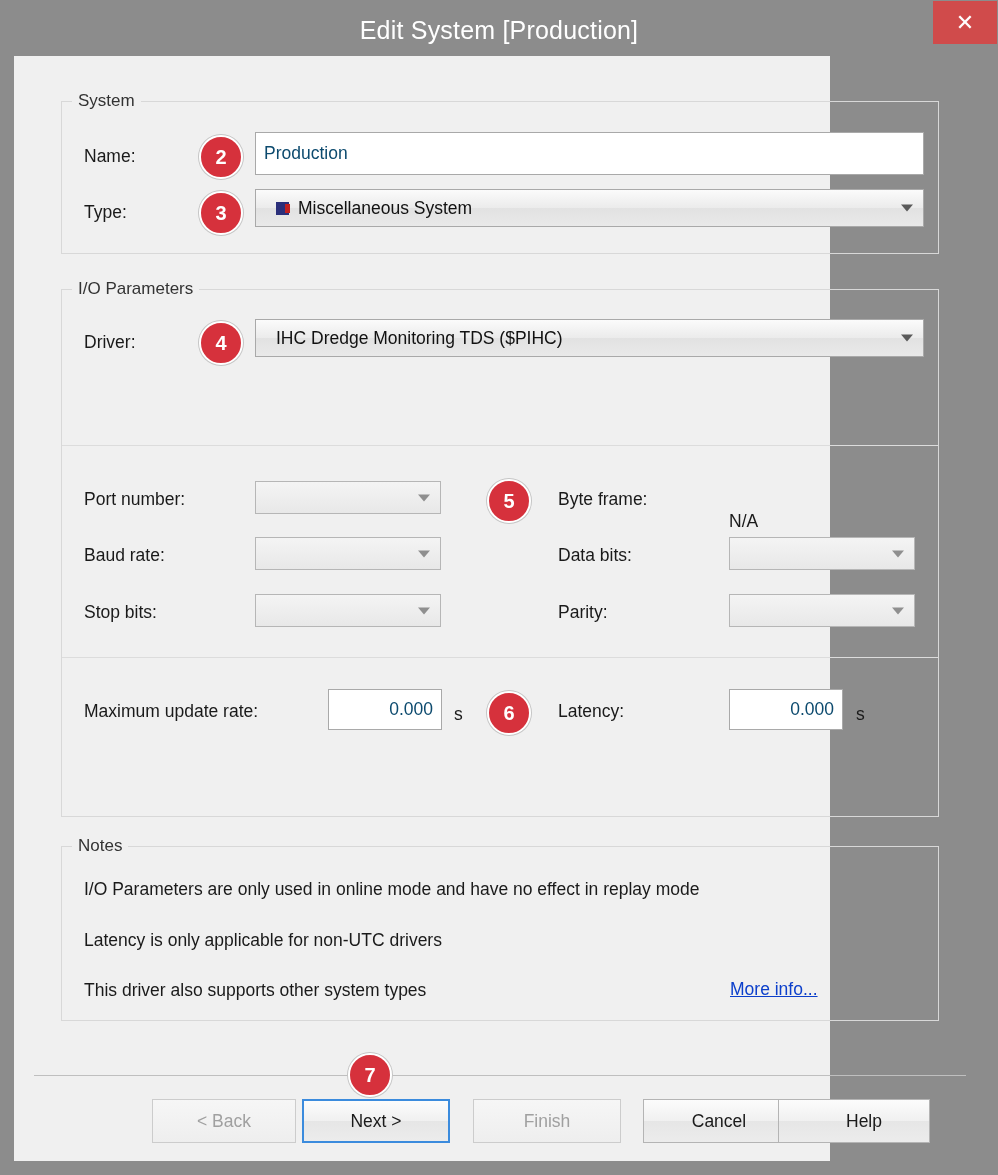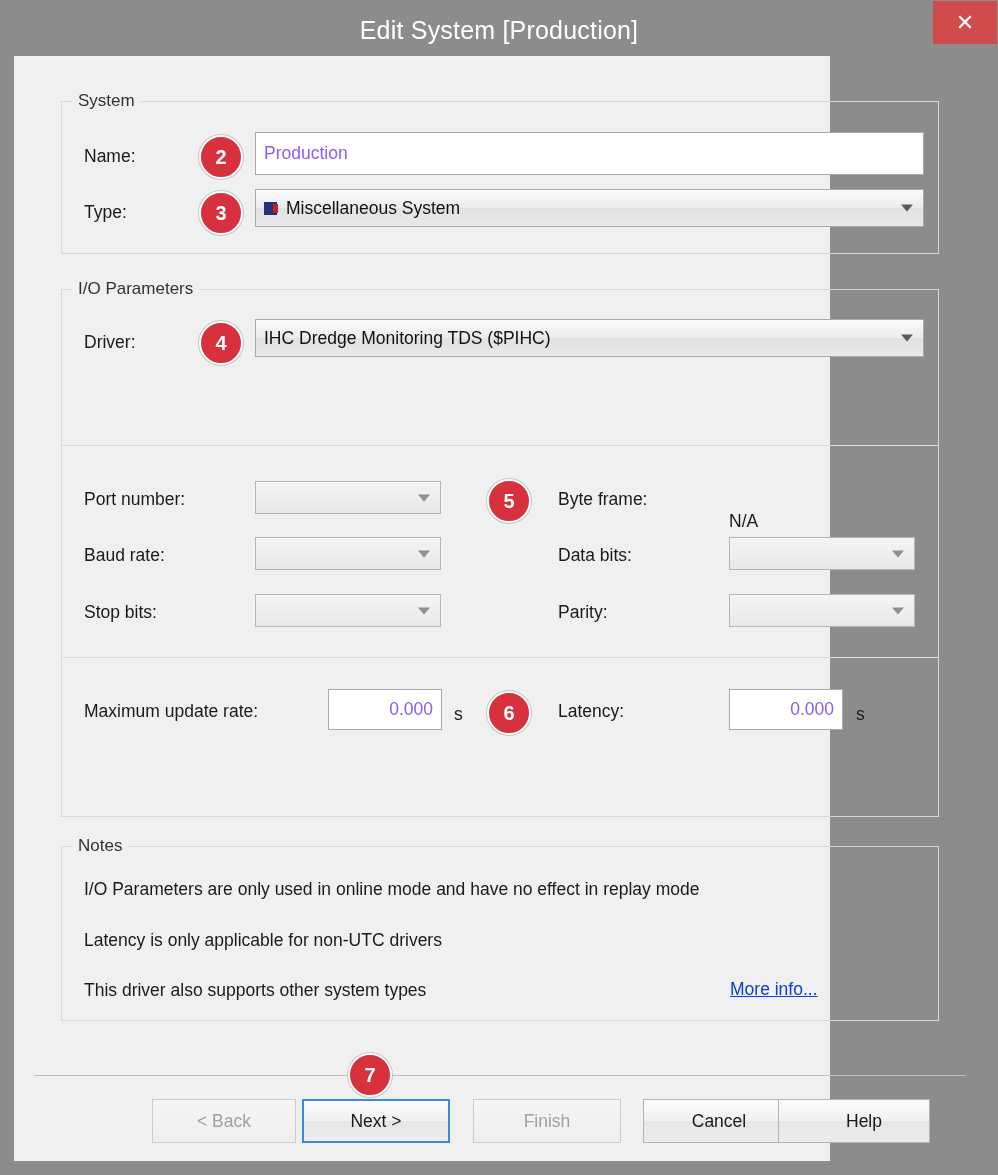--- a/index.html
+++ b/index.html
@@ -88,40 +88,40 @@
     white-space: nowrap;
   }
 
   
   .textbox {
     position: absolute;
     box-sizing: border-box;
     background: #ffffff;
     border: 1px solid #a9a9a9;
     font-size: 17.5px;
-    color: #8b5cf6;
+    color: #0c4a6e;
     display: flex;
     align-items: center;
     padding: 0 8px;
   }
   .textbox.numeric {
     justify-content: flex-end;
     padding-right: 8px;
   }
 
   .combo {
     position: absolute;
     box-sizing: border-box;
     background: linear-gradient(to bottom, #fbfbfb 0%, #ebebeb 50%, #e2e2e2 51%, #e9e9e9 100%);
     border: 1px solid #a9a9a9;
     display: flex;
     align-items: center;
     font-size: 17.5px;
     color: #111111;
-    padding: 0 8px;
+    padding: 0 20px;
   }
   .combo .caret {
     position: absolute;
     right: 10px;
     top: 50%;
     transform: translateY(-50%);
     width: 0;
     height: 0;
     border-left: 6px solid transparent;
     border-right: 6px solid transparent;

